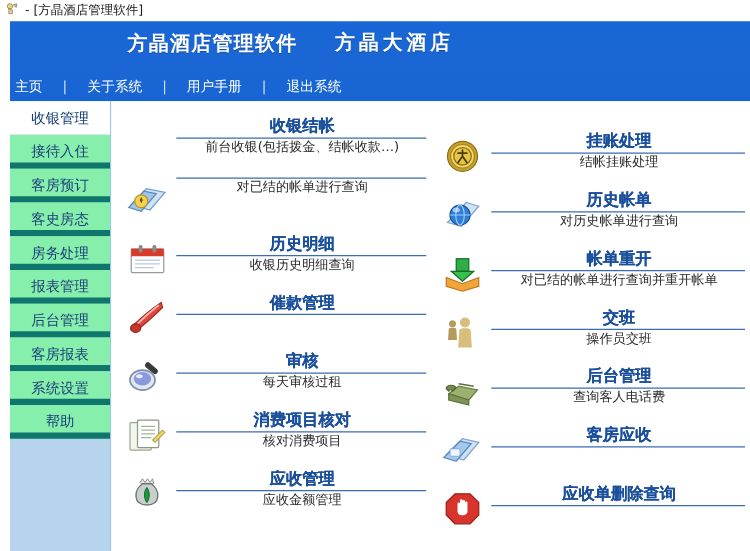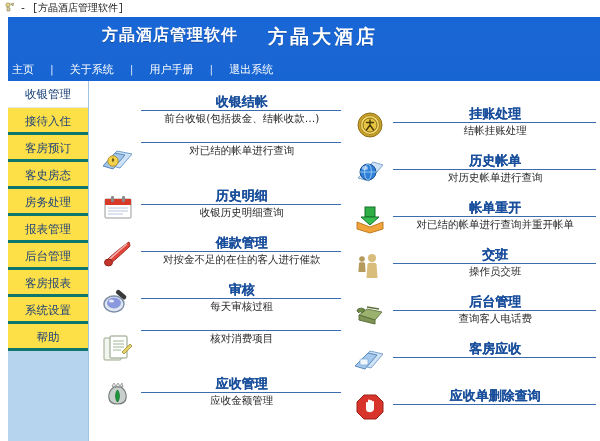--- a/index.html
+++ b/index.html
@@ -8,42 +8,42 @@
     font-family: "DejaVu Sans", "Liberation Sans", sans-serif;
     background:#ffffff;
     font-size:12px;
     color:#000;
   }
   #app { width:600px; height:441px; position:relative; background:#fff; }
 
   
   .titlebar {
     height:16px; background:#ffffff; display:flex; align-items:center;
-    padding-left:4px; gap:5px; border-bottom:1px solid #fdfdfd;font-family:Liberation Mono, monospace;
+    padding-left:4px; gap:5px; border-bottom:1px solid #fdfdfd;
   }
   .tb-ico { width:11px; height:11px; position:relative; flex:0 0 auto; }
   .tb-ico svg { display:block; }
   .tb-text { font-size:10px; color:#1b1b1b; letter-spacing:0px; white-space:nowrap;}
 
   
   .header {
     position:absolute; left:8px; top:17px; width:592px; height:64px;
     background:linear-gradient(180deg,#1866d6 0%,#1a66d4 48%,#1765d3 100%);
     overflow:hidden;
   }
   .header-titles { position:relative; height:40px;margin-left:28px; }
   .h-title-main {
     position:absolute; left:66px; top:8px;
     font-size:16px; font-weight:bold; color:#ffffff;
     letter-spacing:1px;
     text-shadow:0 1px 0 rgba(0,0,0,.25);
   }
   .h-title-sub {
     position:absolute; left:232px; top:7px;
-    font-size:19px; font-weight:bold; color:#ffffff;
+    font-size:16px; font-weight:bold; color:#ffffff;
     letter-spacing:3px;
     text-shadow:0 1px 0 rgba(0,0,0,.25);
   }
   .navbar {
     position:absolute; left:0; top:40px; width:100%; height:24px;
     display:flex; align-items:center; padding-left:2px;
   }
   .nav-link {
     color:#ffffff; font-size:11px; text-decoration:none;
     padding:0 2px; white-space:nowrap; cursor:pointer;
@@ -56,22 +56,22 @@
   
   .sidebar {
     width:81px; flex:0 0 81px; height:100%;
     background:#b7d4ef;
     border-right:1px solid #9fc4e6;
     padding-top:0px;
   }
   .side-item {
     height:27px; line-height:27px; text-align:center;
     font-size:11.5px; color:#1c3f7a;
-    background:#fde047;
-    border-bottom:3px solid #0f766e;
+    background:#86efac;
+    border-bottom:5px solid #0f766e;
     cursor:pointer; white-space:nowrap;
   }
   .side-item.active {
     background:#ffffff; color:#103a72; border-bottom:1px solid #e6e6e6;
   }
   .side-filler { background:#b7d4ef; flex:1 1 auto; }
 
   
   .main {
     flex:1 1 auto; height:100%; background:#ffffff; position:relative;
@@ -205,21 +205,20 @@
             <div class="cell-icon">
               <svg width="34" height="32" viewBox="0 0 34 32">
                 <path d="M28 4 C22 8 12 16 6 22 C3 25 6 28 9 26 C15 21 24 13 29 8 Z" fill="#e2453a" stroke="#a62b22" stroke-width="1"></path>
                 <path d="M26 6 C21 10 13 17 8 22" stroke="#ffffff" stroke-width="1.6" fill="none" opacity=".6"></path>
                 <ellipse cx="7.5" cy="24.5" rx="4" ry="3.4" fill="#c4352b" stroke="#8f241d" stroke-width="1"></ellipse>
               </svg>
             </div>
             <div class="cell-body">
               <span class="cell-title">催款管理</span>
               <div class="cell-rule"></div>
-              <span class="cell-desc">对按金不足的在住的客人进行催款</span>
             </div>
           </div>
 
           <div class="cell">
             <div class="cell-icon">
               <svg width="34" height="32" viewBox="0 0 34 32">
                 <rect x="17" y="4" width="12" height="4.5" rx="2" transform="rotate(40 17 4)" fill="#3a3a3a"></rect>
                 <ellipse cx="13" cy="19" rx="10" ry="8" fill="#dfe7f2" stroke="#7d8ea6" stroke-width="1.4"></ellipse>
                 <ellipse cx="13" cy="18" rx="7" ry="5.4" fill="#6d7fd6" opacity=".75"></ellipse>
                 <ellipse cx="10.5" cy="16" rx="2.6" ry="1.6" fill="#ffffff" opacity=".8"></ellipse>
@@ -238,20 +237,21 @@
                 <rect x="3" y="6" width="17" height="22" rx="1" fill="#f2f6ee" stroke="#9aa88f" stroke-width="1"></rect>
                 <rect x="9" y="4" width="17" height="22" rx="1" fill="#ffffff" stroke="#8a9a7e" stroke-width="1"></rect>
                 <line x1="12" y1="9" x2="23" y2="9" stroke="#9fb894" stroke-width="1"></line>
                 <line x1="12" y1="12" x2="23" y2="12" stroke="#9fb894" stroke-width="1"></line>
                 <line x1="12" y1="15" x2="23" y2="15" stroke="#9fb894" stroke-width="1"></line>
                 <line x1="12" y1="18" x2="20" y2="18" stroke="#9fb894" stroke-width="1"></line>
                 <path d="M21 20 L29 12 L31 14 L23 22 Z" fill="#e8d36a" stroke="#9b8a2f" stroke-width=".8"></path>
               </svg>
             </div>
             <div class="cell-body">
+              <span class="cell-title">消费项目核对</span>
               <div class="cell-rule"></div>
               <span class="cell-desc">核对消费项目</span>
             </div>
           </div>
 
           <div class="cell">
             <div class="cell-icon">
               <svg width="34" height="32" viewBox="0 0 34 32">
                 <path d="M11 7 L13 4 L15 7 L17 4 L19 7 L21 4 L22 8 L12 8 Z" fill="#e8e8e8" stroke="#8f8f8f" stroke-width=".8"></path>
                 <path d="M13 8 C6 13 5 25 16.5 25 C28 25 27 13 20 8 Z" fill="#c9cfcc" stroke="#6d7673" stroke-width="1.1"></path>

